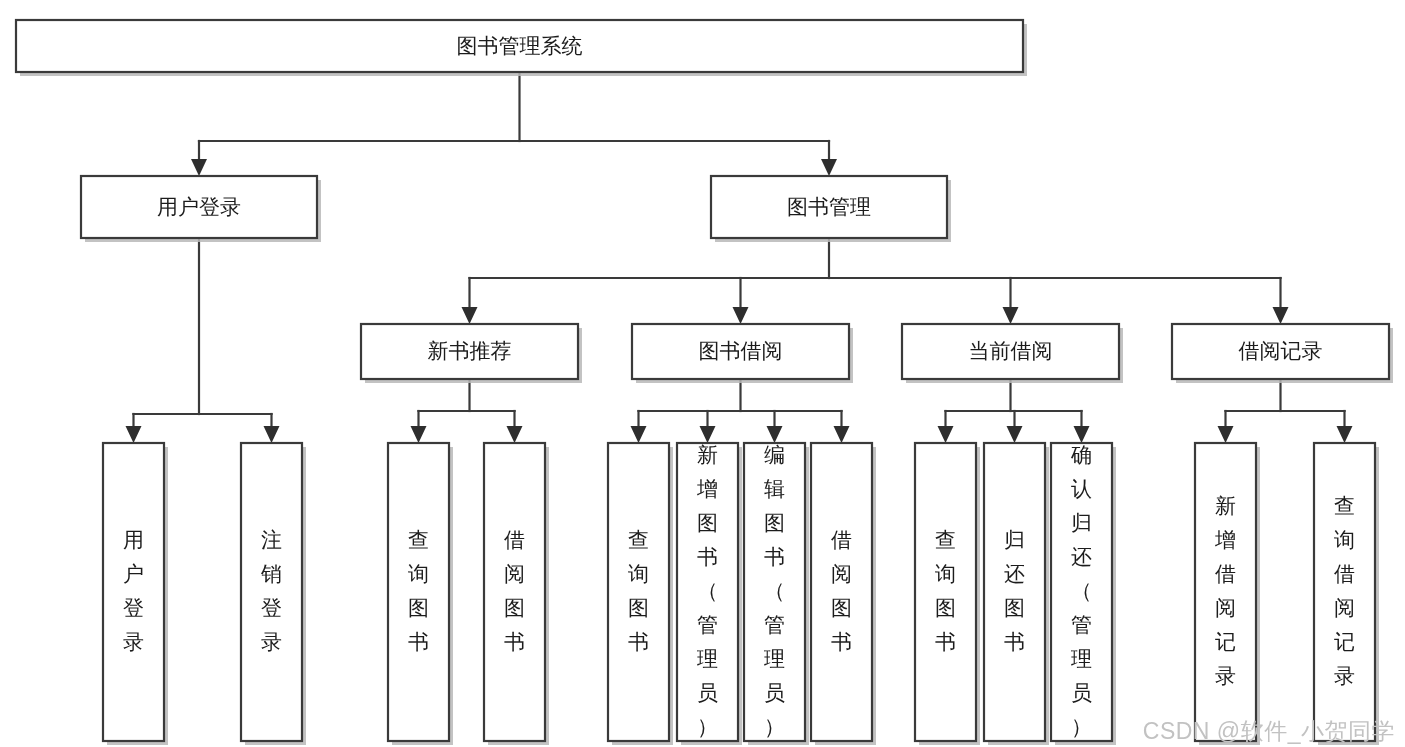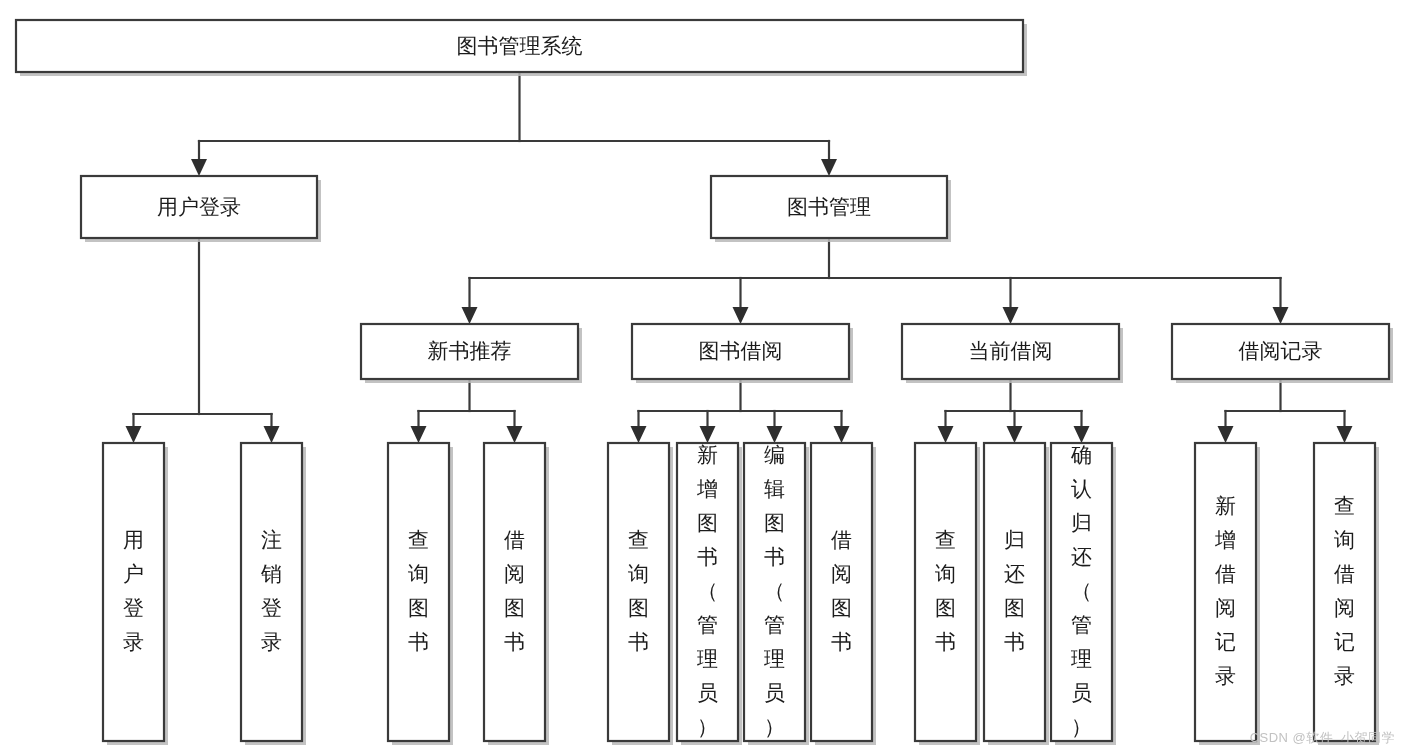--- a/index.html
+++ b/index.html
@@ -58,21 +58,21 @@
     font-family: "Liberation Sans", "DejaVu Sans", sans-serif;
     fill: #1c1c1c;
     font-size: 21px;
     text-anchor: middle;
   }
   .watermark {
     position: absolute;
     right: 10px;
     bottom: 6px;
     font-family: "Liberation Sans", "DejaVu Sans", sans-serif;
-    font-size: 13px;
+    font-size: 23px;
     color: #c2c2c2;
     white-space: nowrap;
     letter-spacing: 0.5px;
     pointer-events: none;
   }
 </style>
 </head>
 <body>
 
 <div id="diagram-root">

